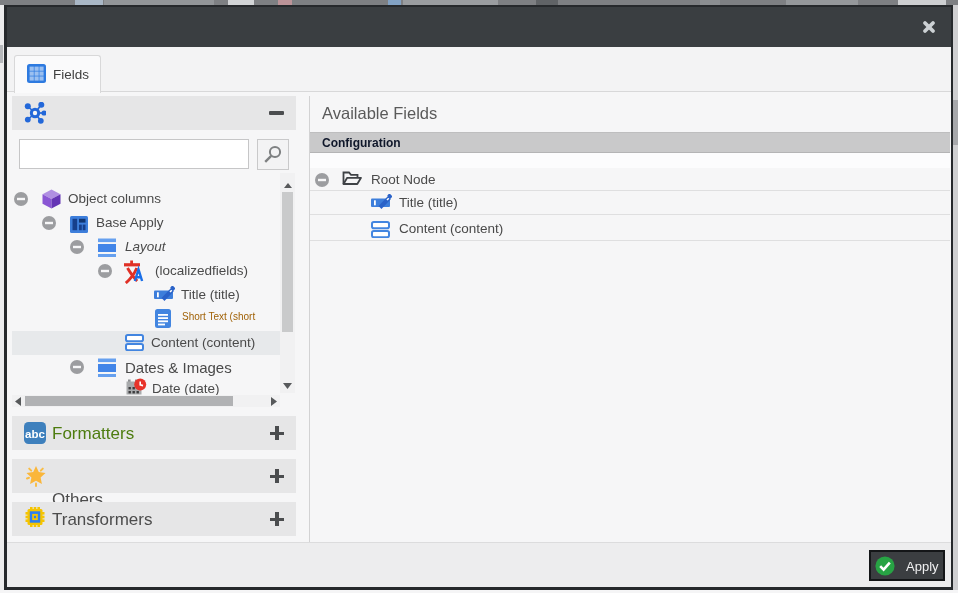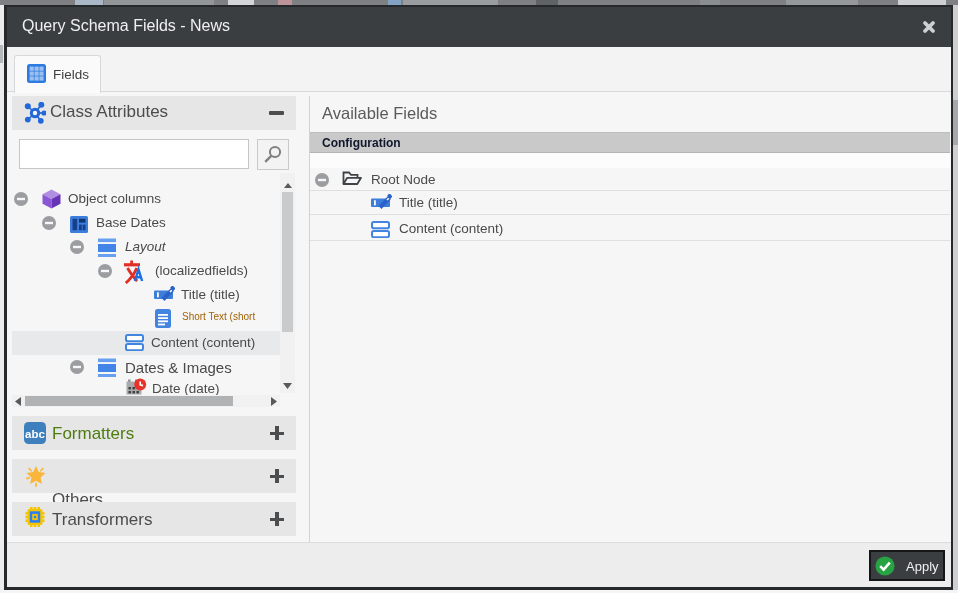--- a/index.html
+++ b/index.html
@@ -27,21 +27,20 @@
   <div class="abs" style="left:0;top:5px;width:4px;height:585px;background:#ececed;"></div>
   <div class="abs" style="left:0;top:45px;width:3px;height:18px;background:#b5b7ba;"></div>
   <div class="abs" style="left:953px;top:5px;width:5px;height:585px;background:#cfcfd1;"></div>
   <div class="abs" style="left:953px;top:100px;width:5px;height:45px;background:#a7a8ab;"></div>
   <div class="abs" style="left:0;top:590px;width:958px;height:3px;background:#f5f5f6;"></div>
 
   <div class="abs" style="left:4px;top:5px;width:949px;height:585px;background:#26292c;"></div>
   <div class="abs" style="left:6.5px;top:7px;width:944px;height:580px;background:#f6f6f7;"></div>
 
   <div class="abs" style="left:6.5px;top:7px;width:944px;height:40px;background:#3a3e41;"></div>
-  <div class="txt" style="left:22px;top:17px;font-size:16px;color:#eef0f1;">Query Schema Fields - News</div>
   <svg class="abs" style="left:922px;top:20px;" width="14" height="14" viewBox="0 0 14 14">
     <g stroke="#ccd1d4" stroke-width="3.8" stroke-linecap="round">
       <line x1="3" y1="3" x2="11" y2="11"></line>
       <line x1="11" y1="3" x2="3" y2="11"></line>
     </g>
   </svg>
 
   <div class="abs" style="left:6.5px;top:47px;width:944px;height:45px;background:#f3f3f4;border-bottom:1px solid #d8d8d9;box-sizing:border-box;"></div>
   <div class="abs" style="left:14px;top:55px;width:87px;height:38px;background:#fafafb;border:1px solid #d8d8d9;border-bottom:none;border-radius:3px 3px 0 0;box-sizing:border-box;"></div>
   <svg class="abs" style="left:27px;top:64px;" width="19" height="19" viewBox="0 0 19 19">
@@ -68,21 +67,20 @@
       <line x1="11" y1="11" x2="4" y2="17.5"></line>
     </g>
     <circle cx="11" cy="11" r="5.2" fill="#2368d9"></circle>
     <circle cx="11" cy="11" r="2.2" fill="#f6f6f6"></circle>
     <circle cx="3.8" cy="4.3" r="3" fill="#2368d9"></circle>
     <circle cx="17.3" cy="2.8" r="3" fill="#2368d9"></circle>
     <circle cx="20" cy="11" r="2.6" fill="#2368d9"></circle>
     <circle cx="16.8" cy="18.8" r="2.9" fill="#2368d9"></circle>
     <circle cx="3.8" cy="17.6" r="2.9" fill="#2368d9"></circle>
   </svg>
-  <div class="txt" style="left:50px;top:102px;font-size:17px;color:#4c4c4c;">Class Attributes</div>
   <div class="abs" style="left:269px;top:111px;width:15px;height:4px;background:#4b4d4f;border-radius:1px;"></div>
 
   <div class="abs" style="left:18.5px;top:139px;width:230px;height:30px;background:#ffffff;border:1px solid #c6c6c7;box-sizing:border-box;"></div>
   <div class="abs" style="left:257px;top:139px;width:32px;height:31px;background:#f3f3f4;border:1px solid #c9c9ca;box-sizing:border-box;"></div>
   <svg class="abs" style="left:262px;top:144px;" width="21" height="21" viewBox="0 0 21 21">
     <circle cx="13" cy="8" r="5.1" fill="none" stroke="#7e8082" stroke-width="2"></circle>
     <line x1="9.2" y1="11.8" x2="3.2" y2="17.8" stroke="#7e8082" stroke-width="2.4"></line>
   </svg>
 
   <div class="abs" style="left:12px;top:331px;width:269px;height:24px;background:#e7e9eb;"></div>
@@ -102,21 +100,21 @@
       <circle cx="7" cy="7" r="7" fill="#9c9da0"></circle>
       <rect x="3" y="5.8" width="8" height="2.4" fill="#f7f7f8"></rect>
     </svg>
   <svg class="abs" style="left:70px;top:216px;" width="18" height="17" viewBox="0 0 18 17">
     <rect x="0" y="0" width="18" height="17" rx="1.5" fill="#3d7edb"></rect>
     <rect x="2.5" y="2.8" width="4.6" height="11.4" fill="#163f8c"></rect>
     <rect x="9" y="2.8" width="6.5" height="3.8" fill="#113672"></rect>
     <rect x="9" y="8.6" width="2.8" height="5.6" fill="#163f8c"></rect>
     <rect x="12.7" y="8.6" width="2.8" height="5.6" fill="#163f8c"></rect>
   </svg>
-  <div class="txt" style="left:96px;top:214.5px;font-size:13.5px;color:#4a4a4a;">Base Dates</div>
+  <div class="txt" style="left:96px;top:214.5px;font-size:13.5px;color:#4a4a4a;">Base Apply</div>
 
   <svg class="abs" style="left:70px;top:240px;" width="14" height="14" viewBox="0 0 14 14">
       <circle cx="7" cy="7" r="7" fill="#9c9da0"></circle>
       <rect x="3" y="5.8" width="8" height="2.4" fill="#f7f7f8"></rect>
     </svg>
   <svg class="abs" style="left:98px;top:238px;" width="18" height="19" viewBox="0 0 18 19">
     <rect x="0" y="0.5" width="18" height="3.6" fill="#66a0ef"></rect>
     <rect x="0" y="6" width="18" height="8" fill="#4285e8"></rect>
     <rect x="0" y="16" width="18" height="3" fill="#66a0ef"></rect>
   </svg>

